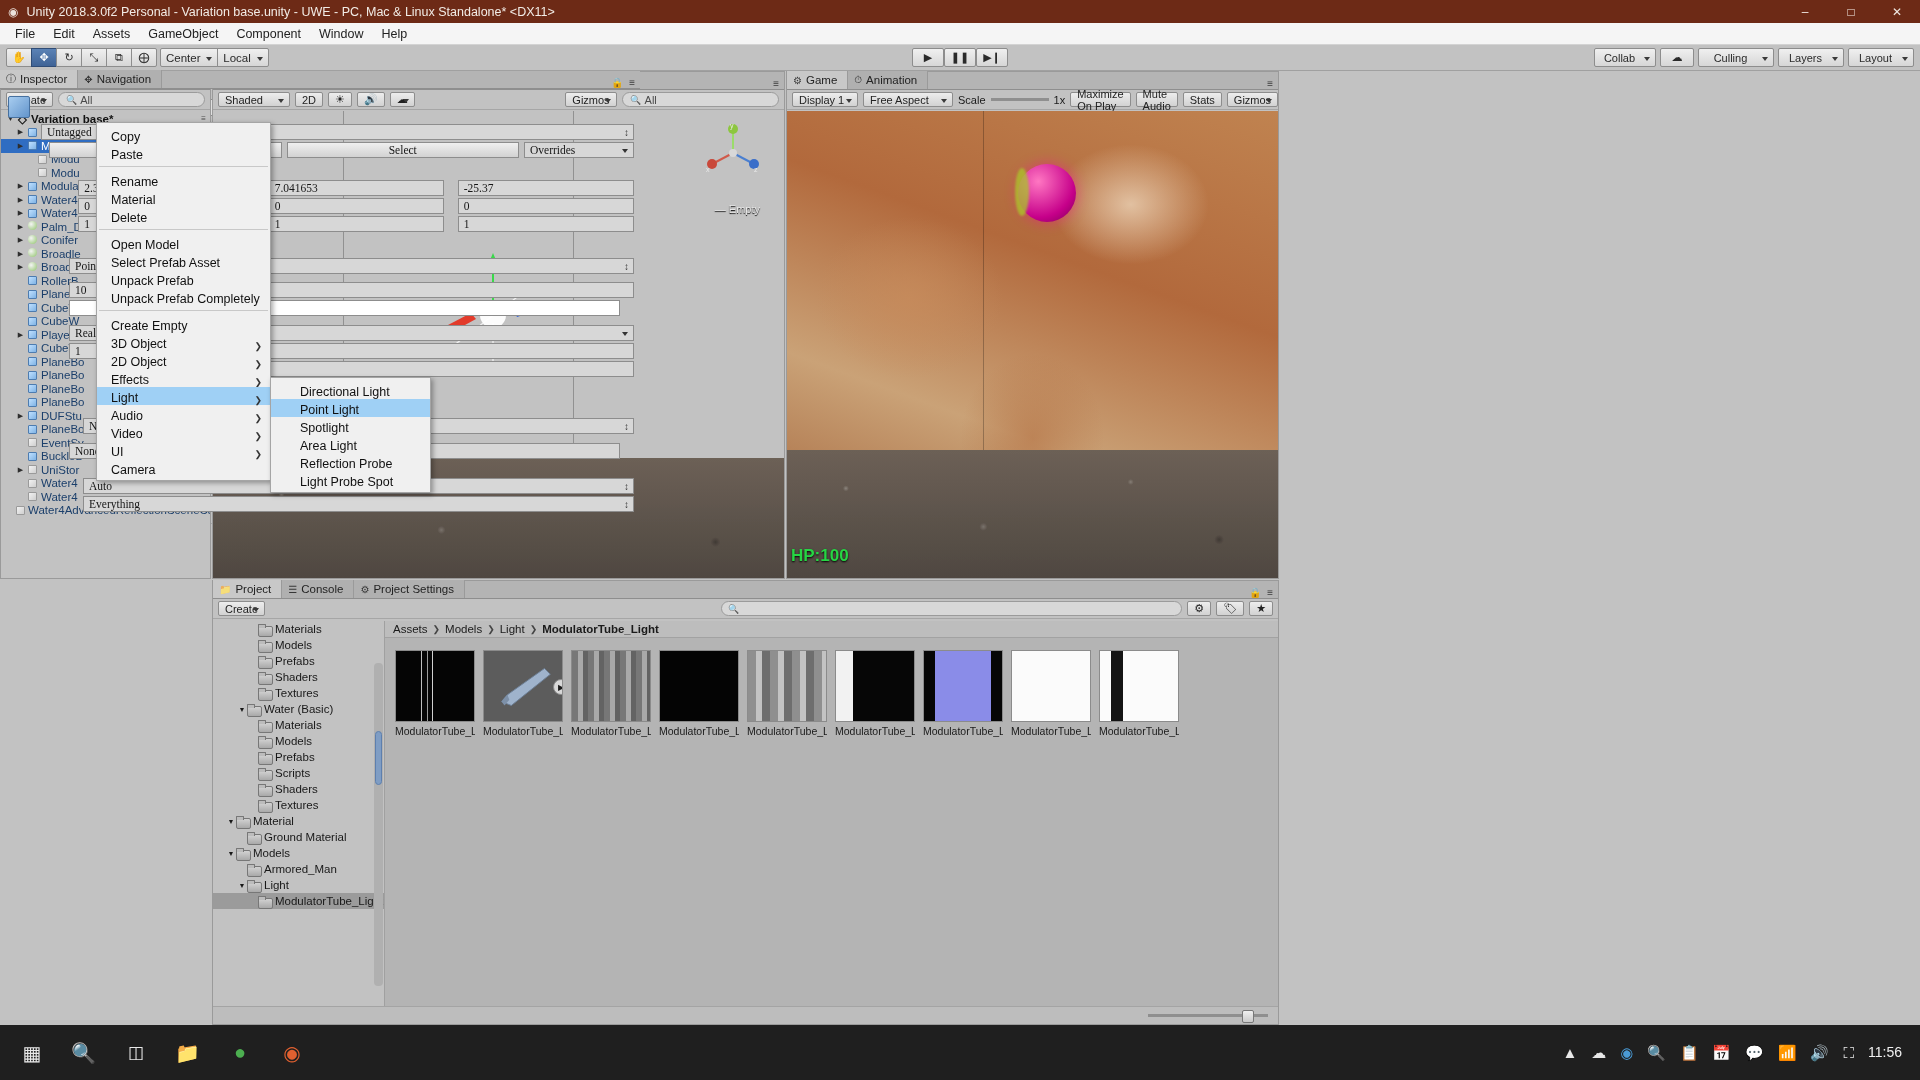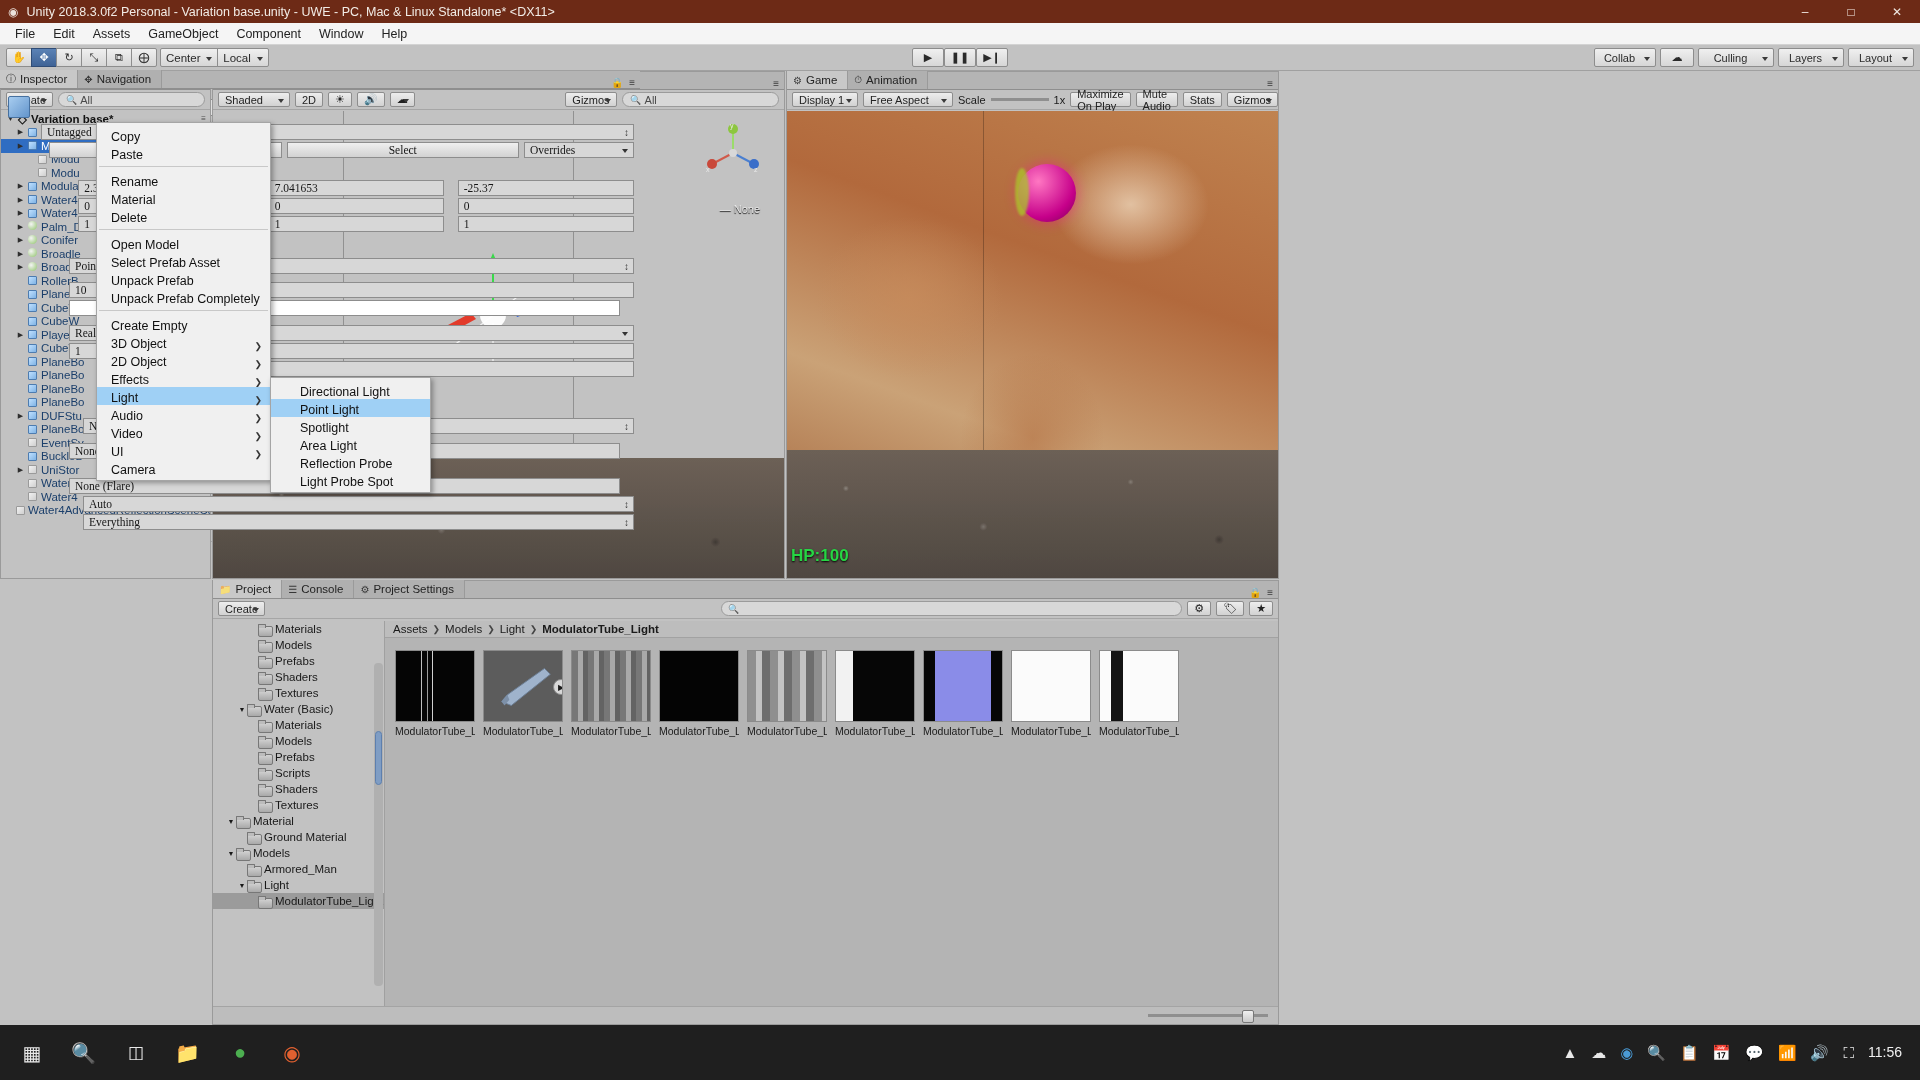--- a/index.html
+++ b/index.html
@@ -617,21 +617,21 @@
         <line x1="29" y1="30" x2="10" y2="40" stroke="#d05a4a" stroke-width="2"></line>
         <circle cx="8" cy="41" r="5" fill="#c9483a"></circle>
         <line x1="29" y1="30" x2="48" y2="40" stroke="#4a7fd0" stroke-width="2"></line>
         <circle cx="50" cy="41" r="5" fill="#3a6ec9"></circle>
         <circle cx="29" cy="30" r="4" fill="#d8d8d8"></circle>
         <text x="2" y="49" font-size="7" fill="#e9e9e9">x</text>
         <text x="26" y="5" font-size="7" fill="#e9e9e9">y</text>
         <text x="50" y="49" font-size="7" fill="#e9e9e9">z</text>
       </svg>
       <div class="persp-label">
-        — <span>None</span>
+        — <span>Empty</span>
       </div>
     </div>
   </div>
 
   <div class="panel" id="gameview">
     <div class="panel-tabs">
       <div class="ptab active">
         <span class="ic">⚙</span>
         <span>Game</span>
       </div>
@@ -910,25 +910,20 @@
       <div class="ifield popup">No Shadows</div>
     </div>
     <div class="irow" style="margin-top:7px">
       <span class="ilabel">Cookie</span>
       <div class="ifield">None (Texture)</div>
       <span style="font-size:10px">◉</span>
     </div>
     <div class="irow">
       <span class="ilabel">Draw Halo</span>
       <span class="chk"></span>
-    </div>
-    <div class="irow">
-      <span class="ilabel">Flare</span>
-      <div class="ifield">None (Flare)</div>
-      <span style="font-size:10px">◉</span>
     </div>
     <div class="irow">
       <span class="ilabel" style="width:72px">Render Mode</span>
       <div class="ifield popup">Auto</div>
     </div>
     <div class="irow">
       <span class="ilabel" style="width:72px">Culling Mask</span>
       <div class="ifield popup">Everything</div>
     </div>
 

